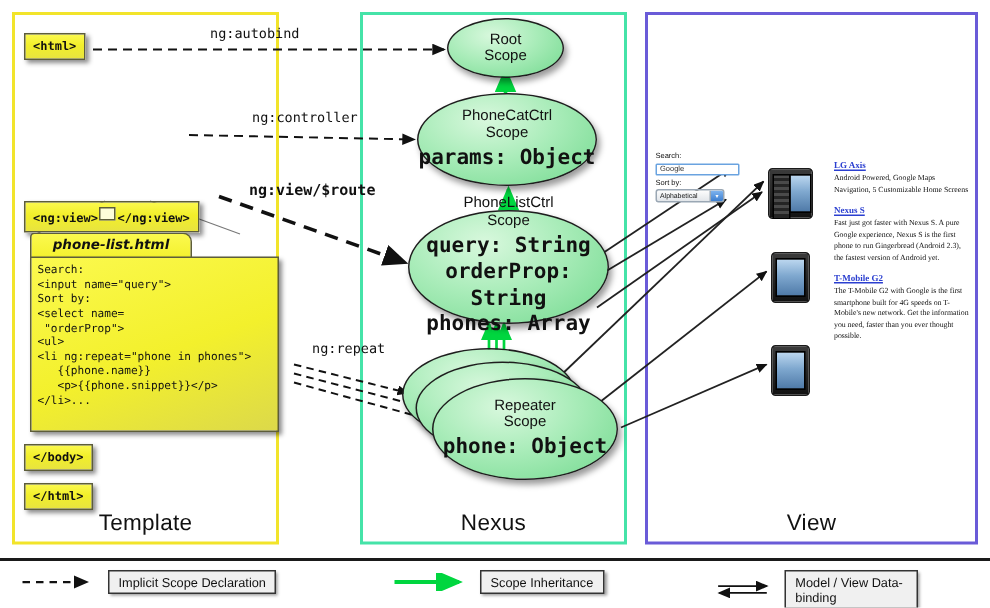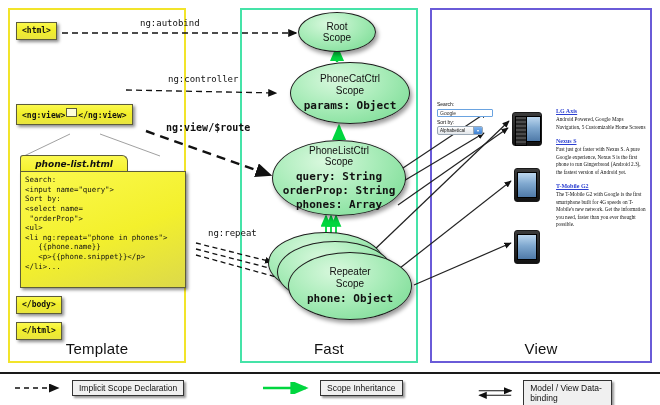--- a/index.html
+++ b/index.html
@@ -29,21 +29,21 @@
     position:absolute;box-sizing:border-box;
     background:linear-gradient(180deg,#fbf94e 0%,#f2ef2a 45%,#e8e43f 100%);
     border:1px solid #5d5d3a;
     box-shadow:2px 2px 3px rgba(0,0,0,.45);
     font-family:"DejaVu Sans Mono","Liberation Mono",monospace;
     font-weight:bold;font-size:8px;color:#111;
     padding:3px 5px;white-space:pre;line-height:1.25;
   }
   #chip-html{left:16px;top:22px;}
   #chip-body{left:16px;top:66px;}
-  #chip-ngview{left:16px;top:104px;text-align:center;}
+  #chip-ngview{left:16px;top:134px;text-align:center;}
   #chip-bodyclose{left:16px;top:296px;}
   #chip-htmlclose{left:16px;top:322px;}
   .ngview-slot{
     display:inline-block;width:9px;height:7px;vertical-align:1px;
     border:1px solid #5d5d3a;background:#fdfdd8;margin:0 1px;
   }
 
   
   #filecard{position:absolute;left:20px;top:155px;width:166px;height:133px;padding-left:10px;}
   #filecard .tab{
@@ -69,24 +69,24 @@
     position:absolute;box-sizing:border-box;border-radius:50%;
     background:radial-gradient(ellipse at 38% 28%,#d8f8dd 0%,#a9ecb9 45%,#72d98e 100%);
     border:1.6px solid #1e1e1e;
     box-shadow:2px 3px 4px rgba(0,0,0,.4);
     display:flex;flex-direction:column;align-items:center;justify-content:center;
     text-align:center;color:#111;
   }
   .scope .title{font-size:10px;line-height:1.12;font-family:"Liberation Sans",sans-serif;}
   .scope .props{
     margin-top:3px;font-family:"DejaVu Sans Mono","Liberation Mono",monospace;
-    font-weight:bold;font-size:11px;line-height:1.25;
+    font-weight:bold;font-size:14px;line-height:1.25;
   }
   #scope-root{left:298px;top:12px;width:78px;height:40px;align-items:center;}
-  #scope-cat{left:290px;top:62px;width:120px;height:62px;align-items:center;}
+  #scope-cat{left:278px;top:62px;width:120px;height:62px;align-items:center;}
   #scope-list{left:272px;top:140px;width:134px;height:76px;}
 
   #repeater-stack{position:absolute;left:268px;top:232px;width:146px;height:96px;}
   #repeater-stack .scope{position:absolute;}
   #rep-back{left:0px;top:0px;width:116px;height:62px;}
   #rep-mid{left:9px;top:9px;width:116px;height:62px;}
   #rep-front{left:20px;top:20px;width:124px;height:68px;}
 
   
   .wirelabel{
@@ -173,21 +173,21 @@
 </style>
 </head>
 <body>
 
 <div id="stage">
 
   <div class="panel" id="panel-template">
     <div class="panel-label">Template</div>
   </div>
   <div class="panel" id="panel-model">
-    <div class="panel-label">Fast</div>
+    <div class="panel-label">Nexus</div>
   </div>
   <div class="panel" id="panel-view">
     <div class="panel-label">View</div>
   </div>
 
   <svg id="wires" viewBox="0 0 660 405">
     <defs>
       <marker id="ah-black" markerWidth="7" markerHeight="7" refX="6" refY="3" orient="auto">
         <path d="M0,0 L7,3 L0,6 z" fill="#111"></path>
       </marker>

